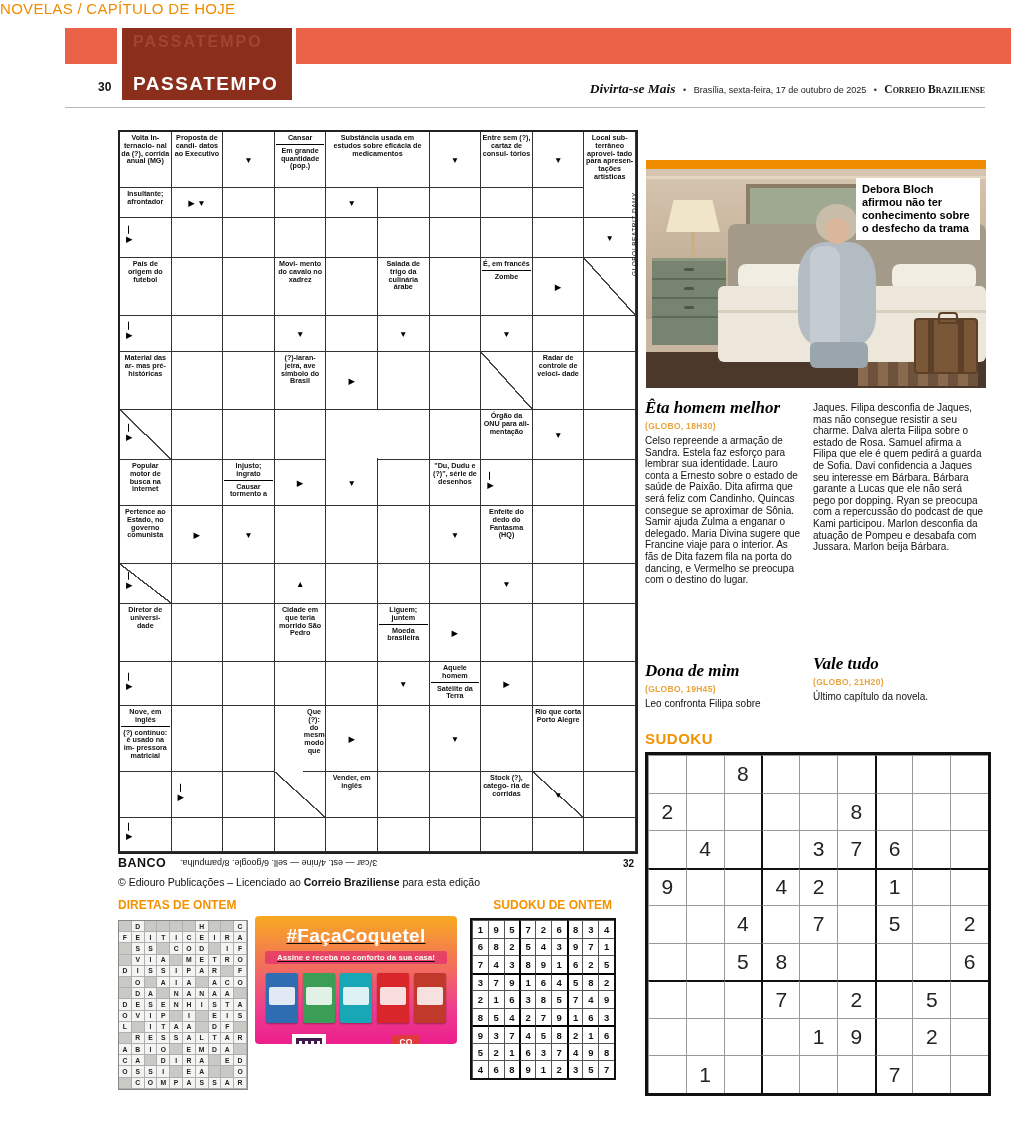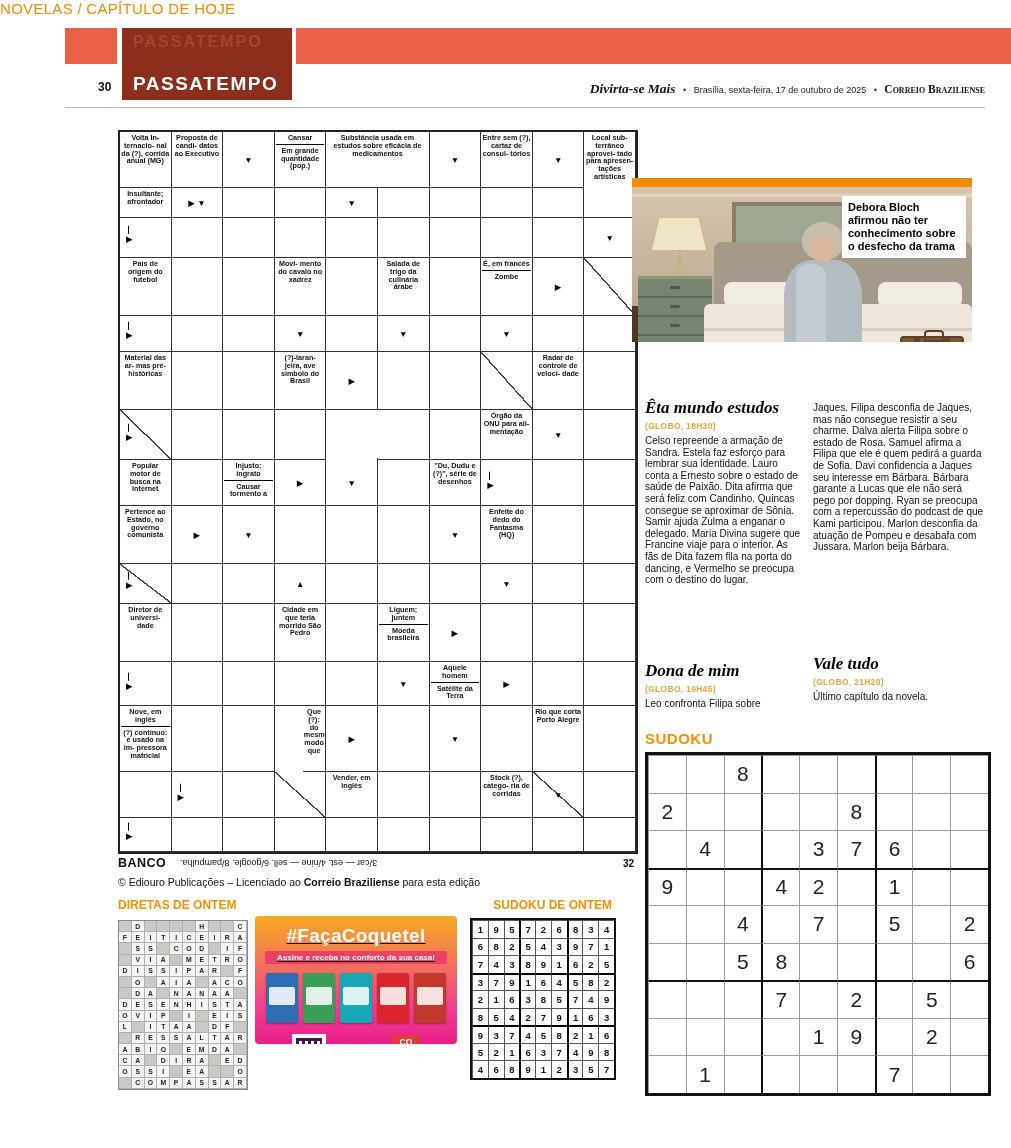--- a/index.html
+++ b/index.html
@@ -64,21 +64,21 @@
   .ad-foot{display:flex;justify-content:center;gap:16px;margin-top:10px;}
   .ad-foot .ad-bar{width:44px;}
 
   
   .sudoku-small{position:absolute;left:470px;top:918px;width:142px;height:158px;display:grid;grid-template-columns:repeat(9,1fr);grid-template-rows:repeat(9,1fr);border:2px solid #111;background:#fff;}
   .ss{border-left:1px solid #555;border-top:1px solid #555;display:flex;align-items:center;justify-content:center;font-size:9.5px;font-weight:bold;color:#111;}
   .ss.tl{border-left:2px solid #000;}
   .ss.tt{border-top:2px solid #000;}
 
   
-  .photo{position:absolute;left:632px;top:160px;width:340px;height:164px;background:#c9b6a0;overflow:hidden;margin-top:18px;}
+  .photo{position:absolute;left:646px;top:160px;width:340px;height:228px;background:#c9b6a0;overflow:hidden;}
   .photo-bar{position:absolute;left:0;top:0;right:0;height:9px;background:#f08c00;}
   .ph-wall{position:absolute;left:0;top:9px;right:0;height:150px;background:linear-gradient(#d6c5b0,#b9a58b);}
   .ph-molding{position:absolute;left:0;top:16px;right:0;height:3px;background:#e3d5c0;}
   .ph-frame{position:absolute;left:100px;top:24px;width:148px;height:48px;background:#9fa890;border:4px solid #8d7d66;}
   .ph-lamp-shade{position:absolute;left:20px;top:40px;width:54px;height:32px;background:#f0e4c9;clip-path:polygon(14% 0,86% 0,100% 100%,0 100%);}
   .ph-lamp-stem{position:absolute;left:45px;top:72px;width:4px;height:26px;background:#c9b089;}
   .ph-dresser{position:absolute;left:6px;top:98px;width:74px;height:84px;background:#77846f;border-top:3px solid #8b977f;}
   .ph-drawer{height:17px;border-bottom:2px solid #5f6b59;position:relative;}
   .ph-drawer::after{content:'';position:absolute;left:50%;top:7px;width:10px;height:3px;margin-left:-5px;background:#4c564a;border-radius:2px;}
   .ph-floor{position:absolute;left:0;bottom:0;right:0;height:36px;background:#4c382a;}
@@ -731,21 +731,21 @@
     <div class="ph-hair"></div>
     <div class="ph-face"></div>
     <div class="ph-case"></div>
     <div class="ph-handle"></div>
     <div class="photo-bar"></div>
     <div class="photo-caption">Debora Bloch afirmou não ter conhecimento sobre o desfecho da trama</div>
   </div>
 
   <div class="novela-cols">
     <div class="ncol-left">
-      <div class="show-title">Êta mundo estudos</div>
+      <div class="show-title">Êta homem melhor</div>
       <div class="show-channel">(GLOBO, 18H30)</div>
       <div class="show-text eta-text">Celso repreende a armação de Sandra. Estela faz esforço para lembrar sua identidade. Lauro conta a Ernesto sobre o estado de saúde de Paixão. Dita afirma que será feliz com Candinho. Quincas consegue se aproximar de Sônia. Samir ajuda Zulma a enganar o delegado. Maria Divina sugere que Francine viaje para o interior. As fãs de Dita fazem fila na porta do dancing, e Vermelho se preocupa com o destino do lugar.</div>
       <div class="show-title t2">Dona de mim</div>
       <div class="show-channel">(GLOBO, 19H45)</div>
       <div class="show-text">Leo confronta Filipa sobre</div>
     </div>
     <div class="ncol-right">
       <div class="show-text cont-text">Jaques. Filipa desconfia de Jaques, mas não consegue resistir a seu charme. Dalva alerta Filipa sobre o estado de Rosa. Samuel afirma a Filipa que ele é quem pedirá a guarda de Sofia. Davi confidencia a Jaques seu interesse em Bárbara. Bárbara garante a Lucas que ele não será pego por dopping. Ryan se preocupa com a repercussão do podcast de que Kami participou. Marlon desconfia da atuação de Pompeu e desabafa com Jussara. Marlon beija Bárbara.</div>
       <div class="show-title">Vale tudo</div>
       <div class="show-channel">(GLOBO, 21H20)</div>

